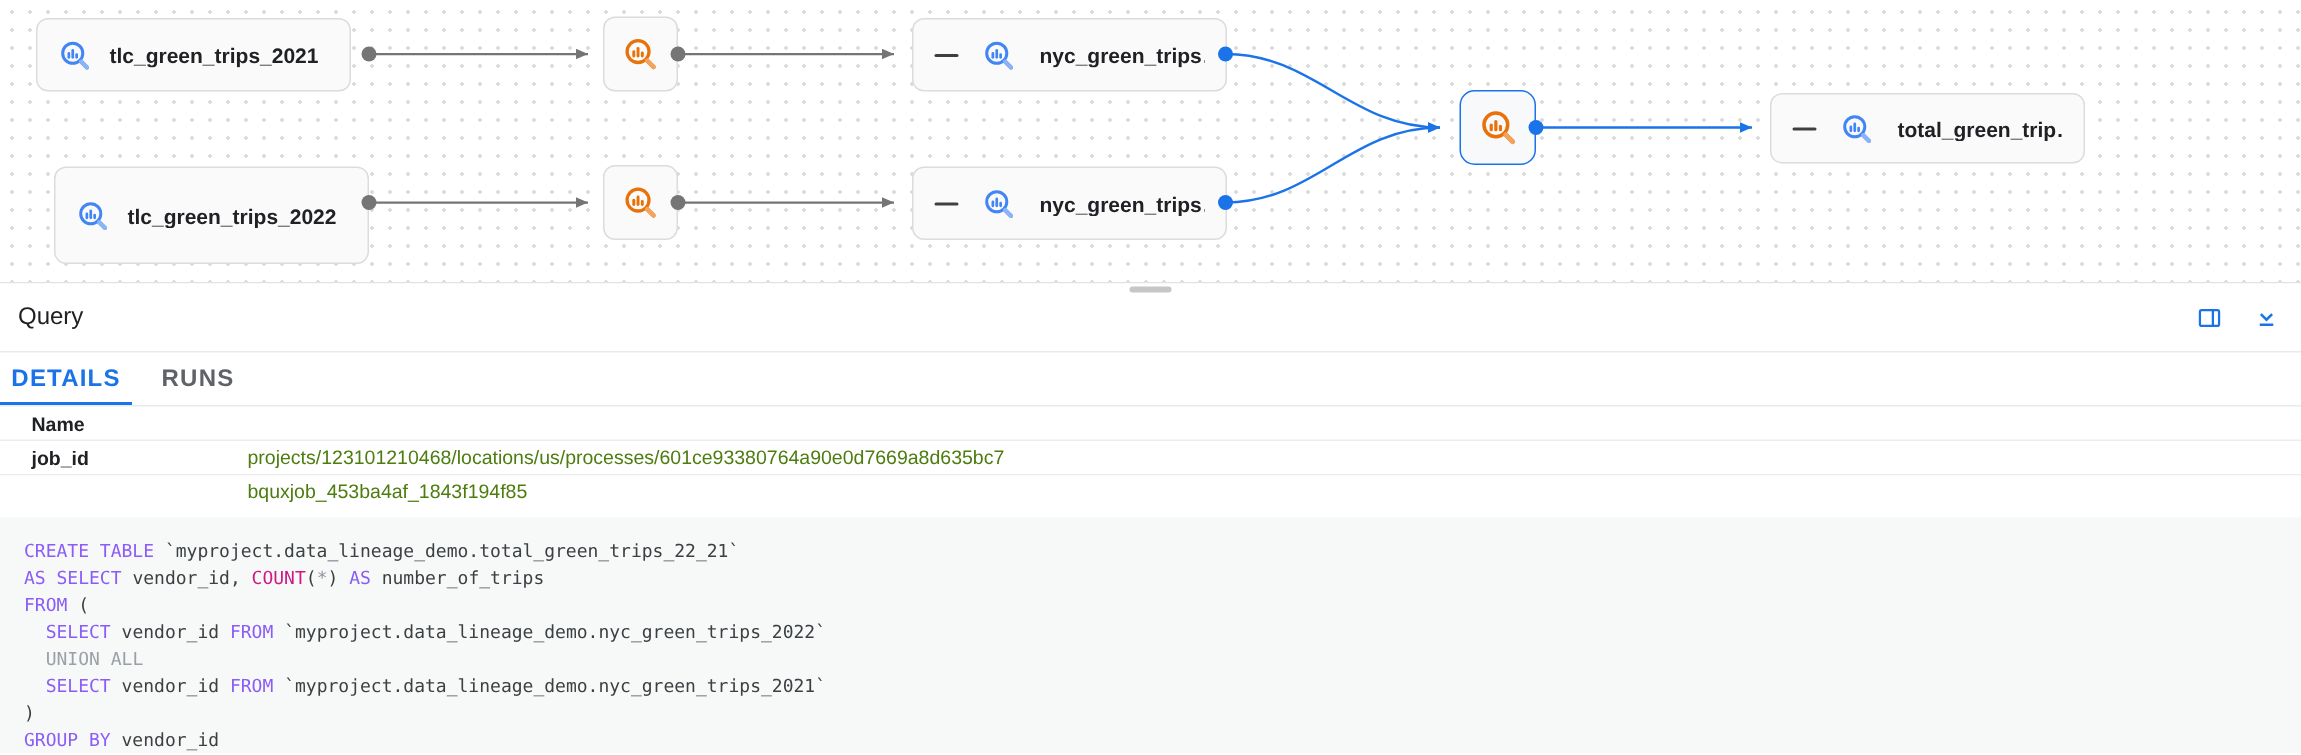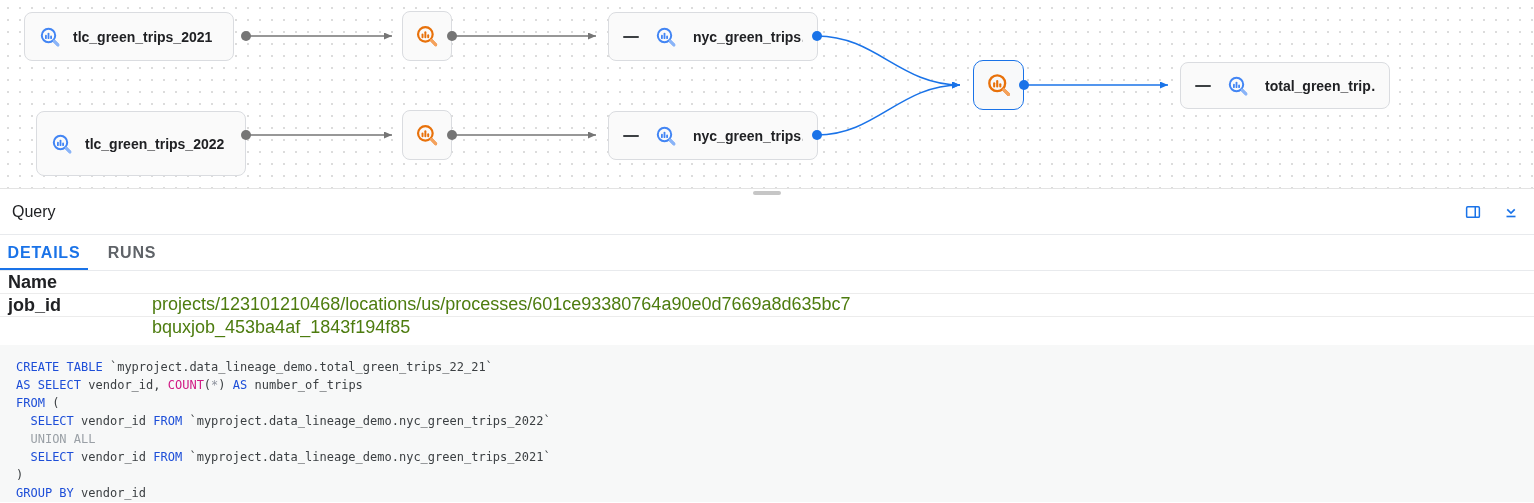--- a/index.html
+++ b/index.html
@@ -54,34 +54,34 @@
   .tabbar { height:36px; display:flex; border-bottom:1px solid #e8eaed; }
   .tab {
     width:88px; display:flex; align-items:center; justify-content:center;
     font-size:16px; font-weight:bold; letter-spacing:.8px;
     color:#5f6368; cursor:pointer; position:relative;
   }
   .tab.active { color:#1a73e8; box-shadow: inset 0 -2px 0 #1a73e8; }
 
   .detail-row {
     display:flex; align-items:center; height:23px;
-    border-bottom:1px solid #ececec; padding-left:8px; font-size:18px;
+    border-bottom:1px solid #ececec; padding-left:21px; font-size:13px;
   }
   .detail-label { width:144px; font-weight:bold; color:#202124; flex:none; }
   .detail-value { color:#4d7c0f; white-space:nowrap; overflow:hidden;margin-top:44px; }
 
   .spacer { height:28px; background:#fff; }
 
   .code-block {
     height:157px; background:#f7f8f8; padding:13px 16px;
     font-family:"DejaVu Sans Mono", monospace; font-size:12px; line-height:18px;
     white-space:pre; overflow:hidden;
   }
   .code-line { height:18px; }
-  .tk-kw   { color:#1d4ed8;margin-top:16px; }
+  .tk-kw   { color:#8b5cf6;margin-top:16px; }
   .tk-fn   { color:#d01884; }
   .tk-star { color:#8e939e; }
   .tk-dim  { color:#9aa0a6; }
   .tk-txt  { color:#3c4043; }
 </style>
 </head>
 <body>
 
 <div class="graph">
 

